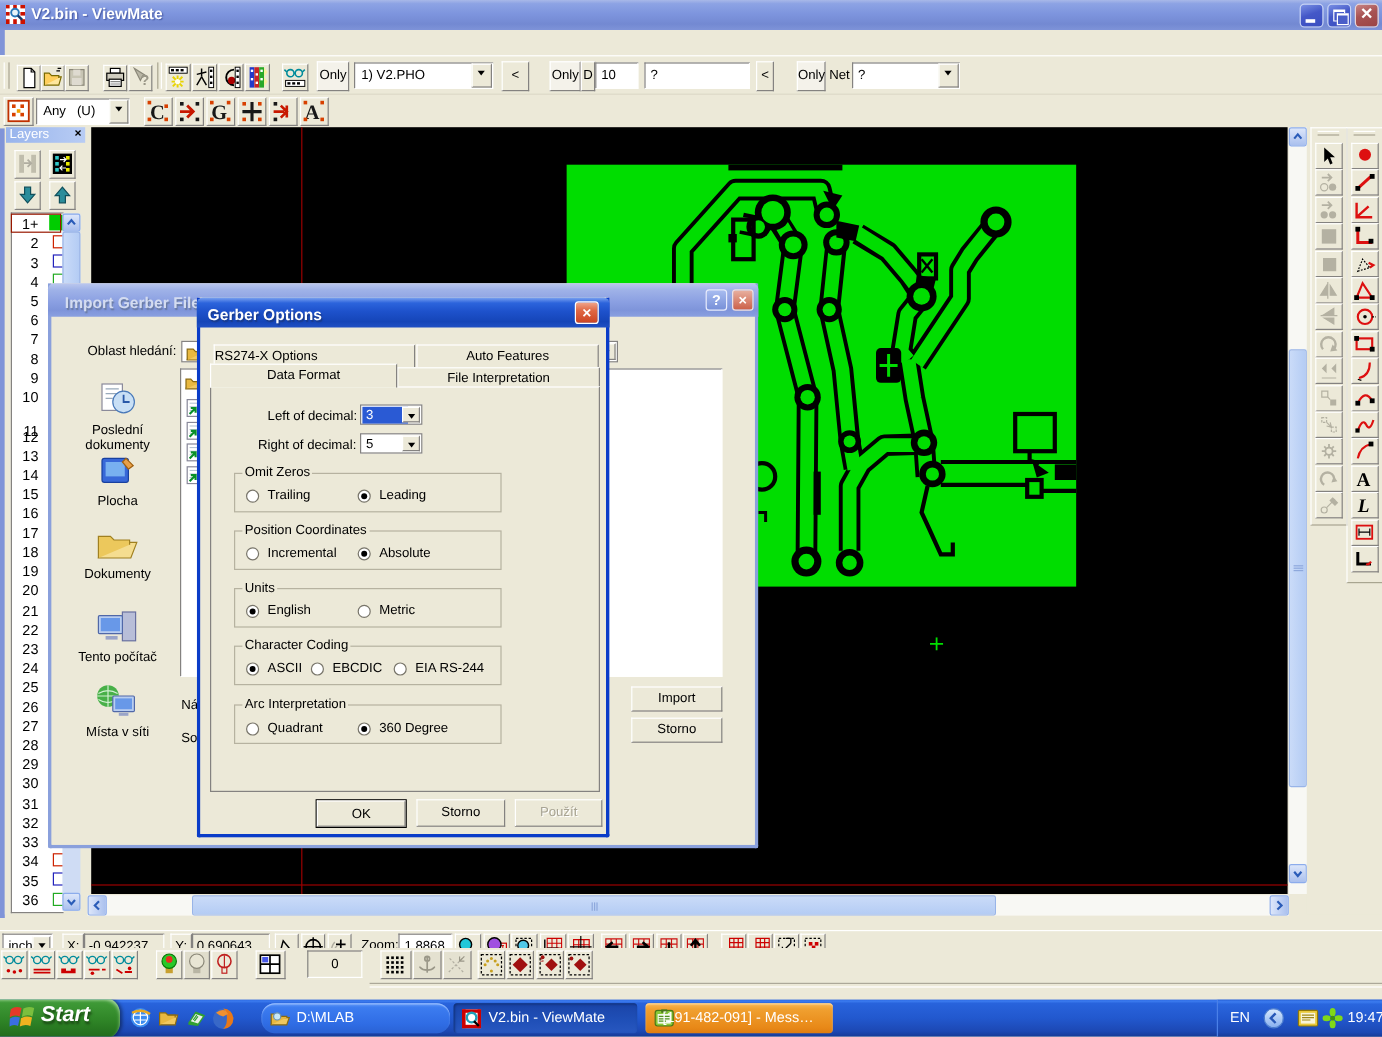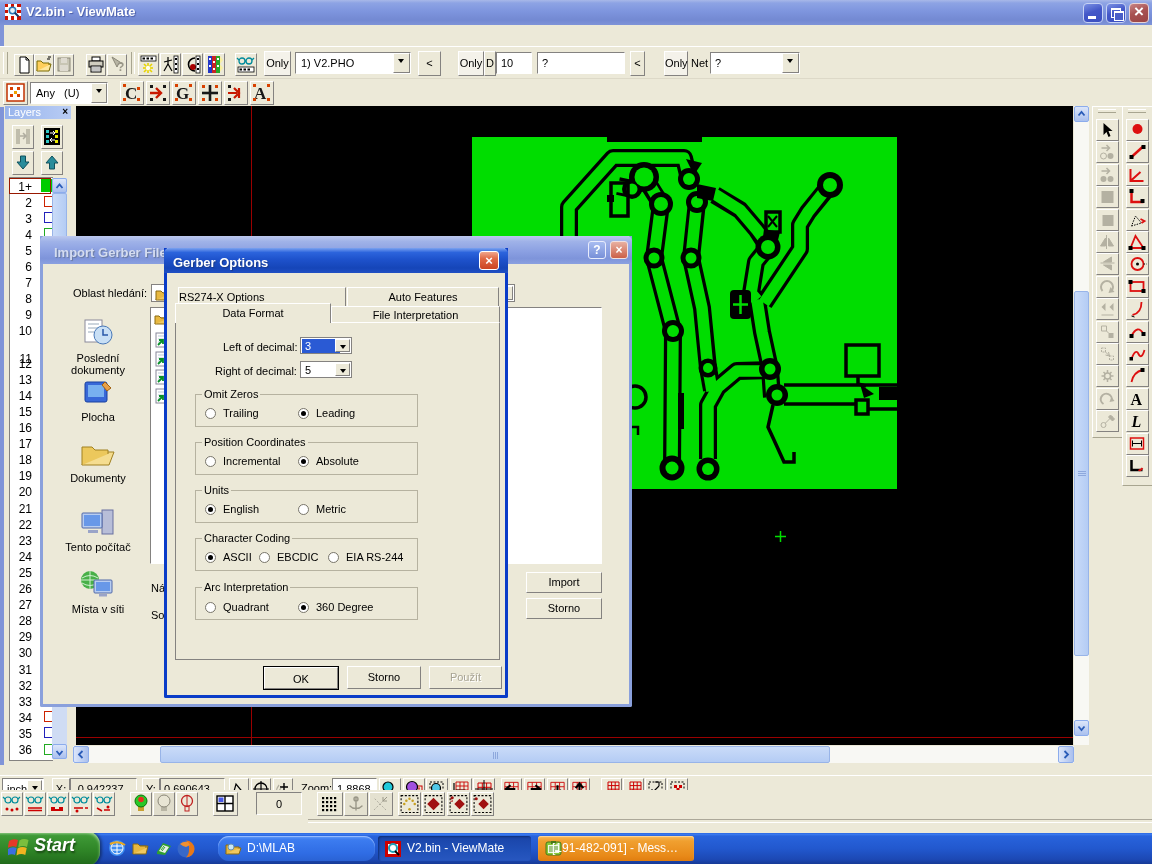--- a/index.html
+++ b/index.html
@@ -1000,20 +1000,41 @@
   <div class="abs" style="left:538px;top:3px;width:156px;height:25px;border-radius:3px;background:linear-gradient(180deg,#f8b858 0%,#f0a030 20%,#e88918 80%,#e07d10 100%);box-shadow:inset 0 1px 1px #ffd898;color:#fff;font-size:12px;">
     <svg class="abs" style="left:7px;top:5px;" width="17" height="15">
           <rect x="1" y="1" width="15" height="13" rx="2" fill="#88c838" stroke="#487818"></rect>
           <rect x="3" y="4" width="11" height="8" fill="#f0f8e8"></rect>
           <path d="M4,6 h9 M4,8 h9 M4,10 h6" stroke="#509020"></path>
           <rect x="6" y="0" width="5" height="3" fill="#487818"></rect>
         </svg>
     <span class="tx" style="left:14px;top:5px;text-align:center;">[191-482-091] - Mess…</span>
   </div>
 
+  <div class="abs" style="left:1014px;top:0;width:138px;height:31px;background:linear-gradient(180deg,#2660d8 0%,#3c7cf0 6%,#2a66de 12%,#2258ce 50%,#1c48b4 88%,#163a96 100%);border-left:1px solid #4a80e8;">
+    <span class="tx" style="left:10px;top:8px;color:#fff;font-size:12px;">EN</span>
+    <div class="abs" style="left:38px;top:7px;width:17px;height:17px;border-radius:50%;background:linear-gradient(180deg,#d8e8fc,#88b0f0);border:1px solid #5080d0;box-sizing:border-box;"><svg width="15" height="15">
+            <path d="M9,3.5 l-4,4 4,4" fill="none" stroke="#2858b8" stroke-width="2"></path>
+          </svg></div>
+    <svg class="abs" style="left:66px;top:7px;" width="18" height="17">
+          <rect x="1" y="2" width="16" height="13" rx="1" fill="#e8c838" stroke="#907808"></rect>
+          <rect x="3" y="4" width="12" height="9" fill="#f8f4d8"></rect>
+          <path d="M4,6 h10 M4,8 h10 M4,10 h7" stroke="#a08818"></path>
+        </svg>
+    <svg class="abs" style="left:87px;top:7px;" width="17" height="17">
+          <g fill="#80d818">
+            <ellipse cx="8.5" cy="3.5" rx="2.5" ry="3.5"></ellipse>
+            <ellipse cx="8.5" cy="13.5" rx="2.5" ry="3.5"></ellipse>
+            <ellipse cx="3.5" cy="8.5" rx="3.5" ry="2.5"></ellipse>
+            <ellipse cx="13.5" cy="8.5" rx="3.5" ry="2.5"></ellipse>
+          </g>
+          <circle cx="8.5" cy="8.5" r="2" fill="#409010"></circle>
+        </svg>
+    <span class="tx" style="left:108px;top:8px;color:#fff;font-size:12px;">19:47</span>
+  </div>
 </div>
 
 <div class="abs" id="dlgImport" style="left:40px;top:236px;width:592px;height:471px;background:#ece9d8;border:3px solid #8aa0dc;border-top:none;border-radius:0 0 2px 2px;box-sizing:border-box;font-size:11px;">
   <div class="abs" style="left:-3px;top:0;width:592px;height:28px;border-radius:5px 5px 0 0;background:linear-gradient(180deg,#bcc8ee 0%,#9fb2e8 20%,#8ba0e2 55%,#7e94da 80%,#8aa0e0 100%);">
     <span class="tx" style="left:14px;top:9px;font-size:13px;font-weight:bold;color:#d4dcf0;text-shadow:1px 1px 1px #68799f;">Import Gerber Files</span>
     <div class="abs" style="left:548px;top:5px;width:18px;height:18px;border-radius:3px;background:linear-gradient(180deg,#a8bcf0,#7890d8);border:1px solid #e8ecfc;box-sizing:border-box;color:#fff;font-weight:bold;font-size:12px;text-align:center;line-height:16px;">?</div>
     <div class="abs" style="left:570px;top:5px;width:18px;height:18px;border-radius:3px;background:linear-gradient(180deg,#e8b0a0,#cc6048);border:1px solid #f0e0e0;box-sizing:border-box;color:#fff;font-weight:bold;font-size:12px;text-align:center;line-height:16px;">×</div>
   </div>
 
   <span class="tx" style="left:30px;top:51px;">Oblast hledání:</span>

